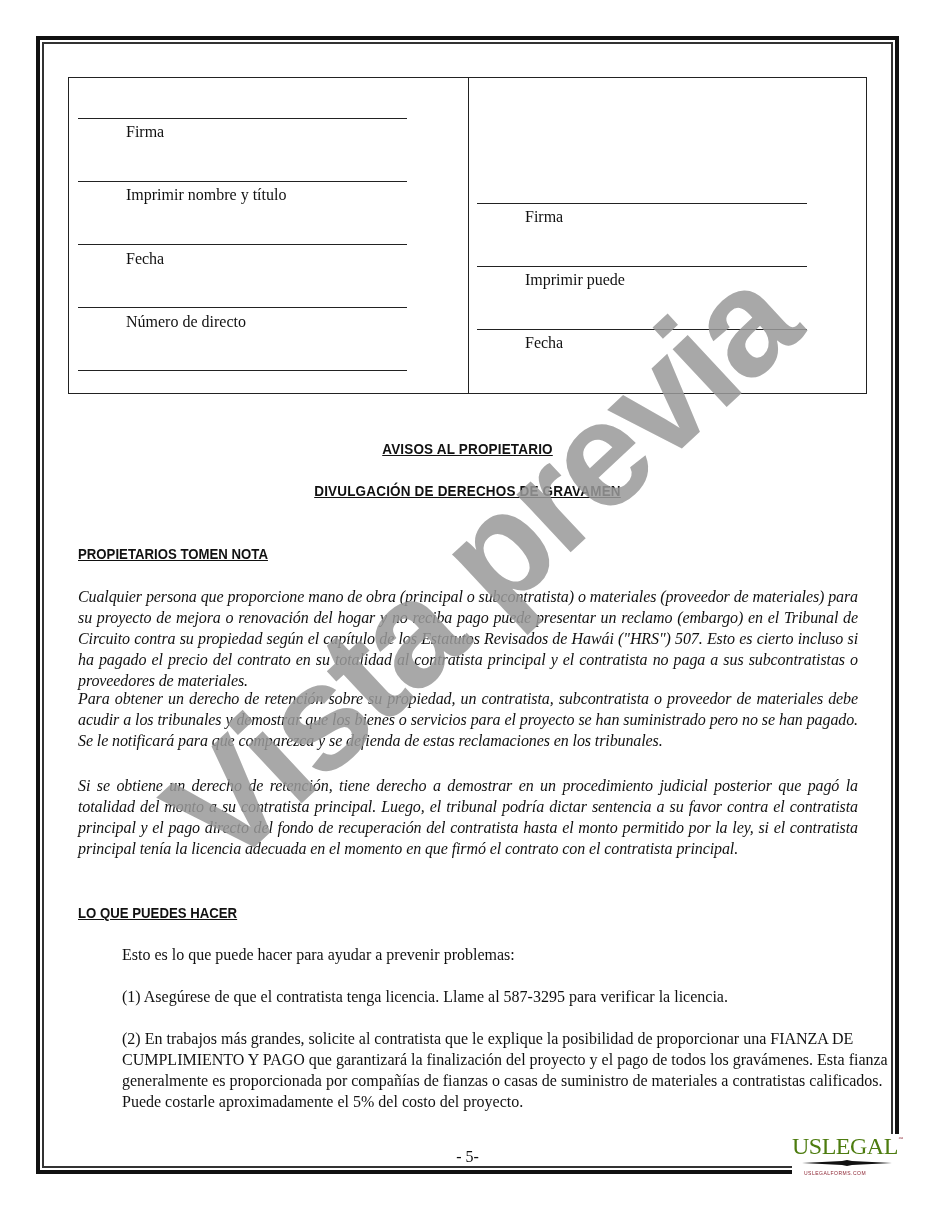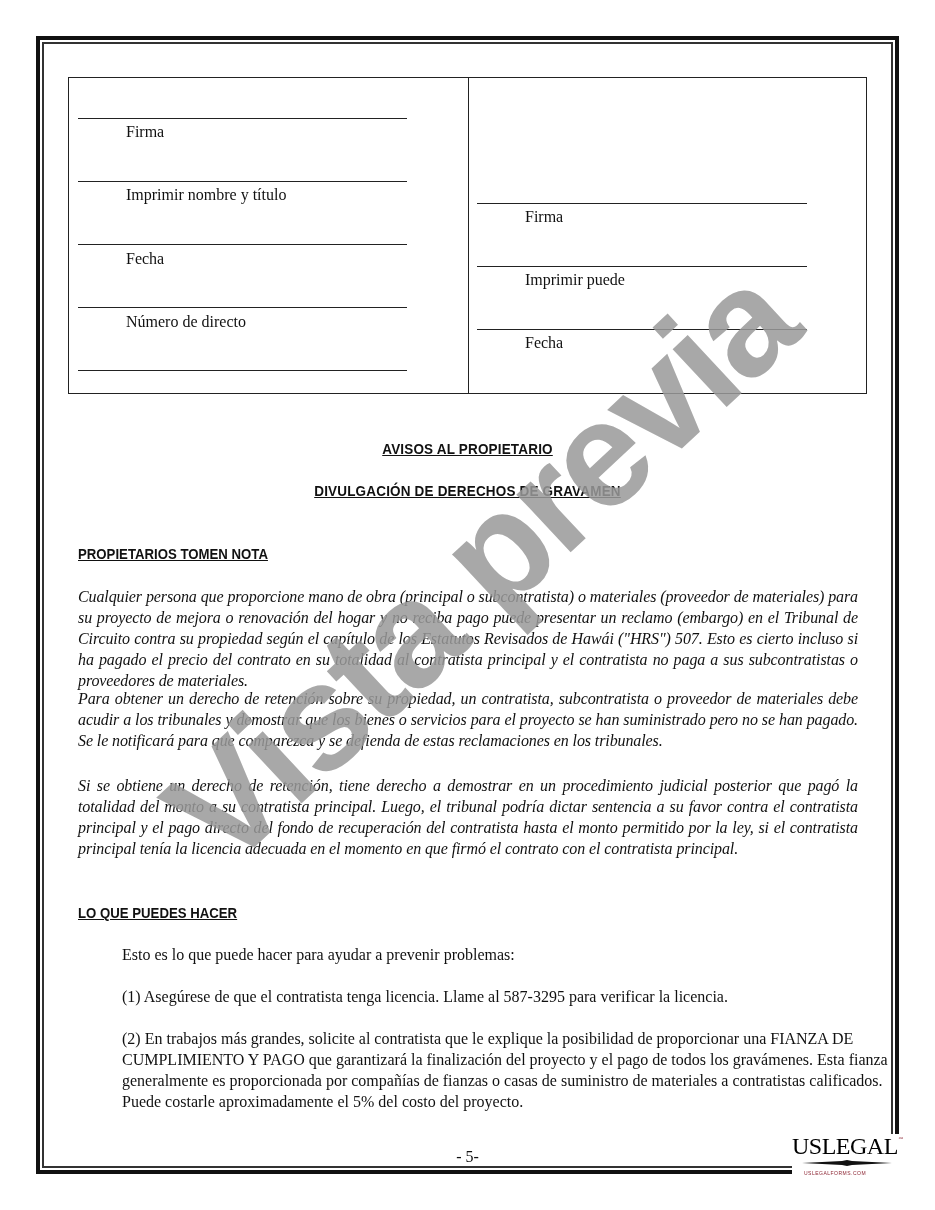--- a/index.html
+++ b/index.html
@@ -24,21 +24,21 @@
                   transform-origin:left; transform:scaleX(0.88); }
   .para { position:absolute; left:78px; width:780px; font-size:16px; line-height:21px;
           text-align:justify; letter-spacing:-0.1px;font-style:italic; }
   .para-left { position:absolute; left:78px; width:790px; font-size:16px; line-height:21px;margin-left:44px; }
   .page-num { position:absolute; left:0; width:935px; top:1148px; text-align:center; font-size:16px; }
   .watermark { position:absolute; left:40px; top:480px; font-family:"Liberation Sans", sans-serif;
                font-weight:bold; font-size:150px; color:#9a9a9a; opacity:0.85;
                transform:rotate(-43deg); transform-origin:center; white-space:nowrap;
                letter-spacing:-4px; pointer-events:none; width:880px; text-align:center; }
   .logo { position:absolute; left:792px; top:1134px; width:110px; height:44px; background:#fff; }
-  .logo-text { font-family:"Liberation Serif", serif; font-size:24px; color:#000000; letter-spacing:-0.5px; line-height:24px; }
+  .logo-text { font-family:"Liberation Serif", serif; font-size:24px; color:#4d7c0f; letter-spacing:-0.5px; line-height:24px; }
   .logo-tm { position:absolute; left:106px; top:2px; font-size:5px; color:#8b2331; }
   .logo-wing { position:absolute; left:10px; top:26px; width:90px; height:6px; }
   .logo-url { position:absolute; left:12px; top:36px; font-size:5px; color:#8b2331; font-family:"Liberation Sans", sans-serif; letter-spacing:0.5px; }
 </style>
 </head>
 <body>
 
 <div class="frame-outer"></div>
 <div class="frame-inner"></div>
 

